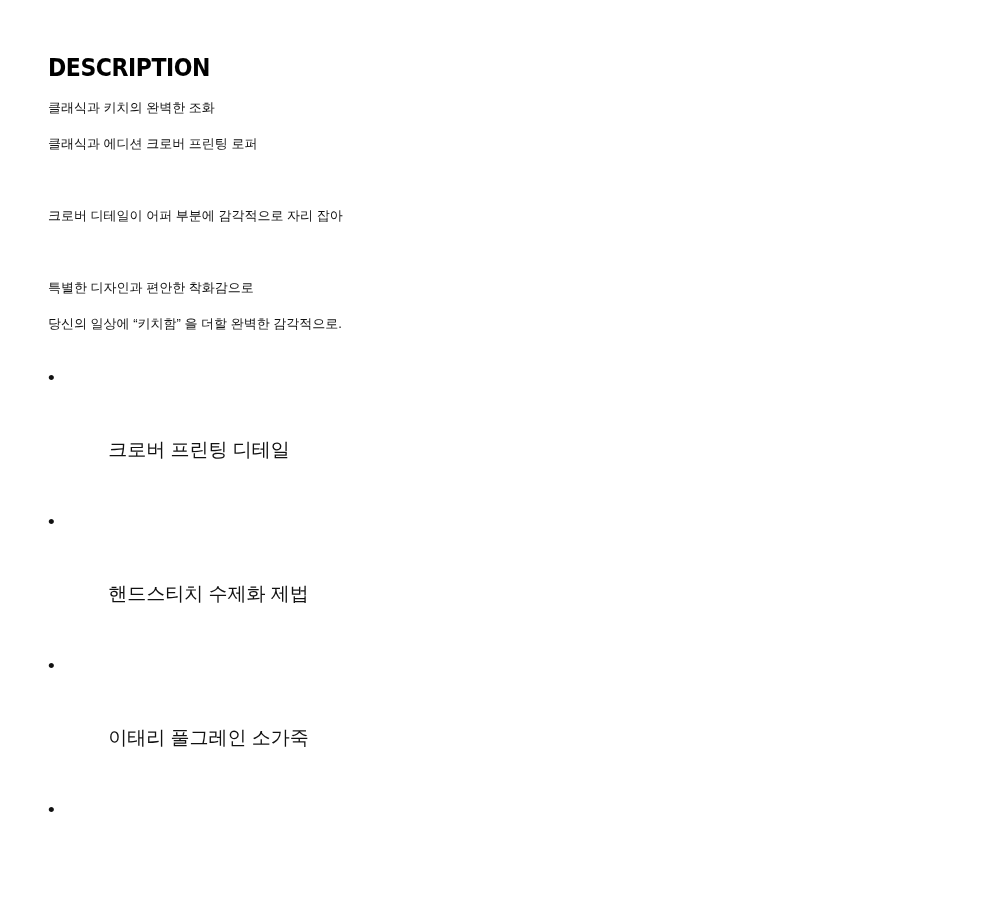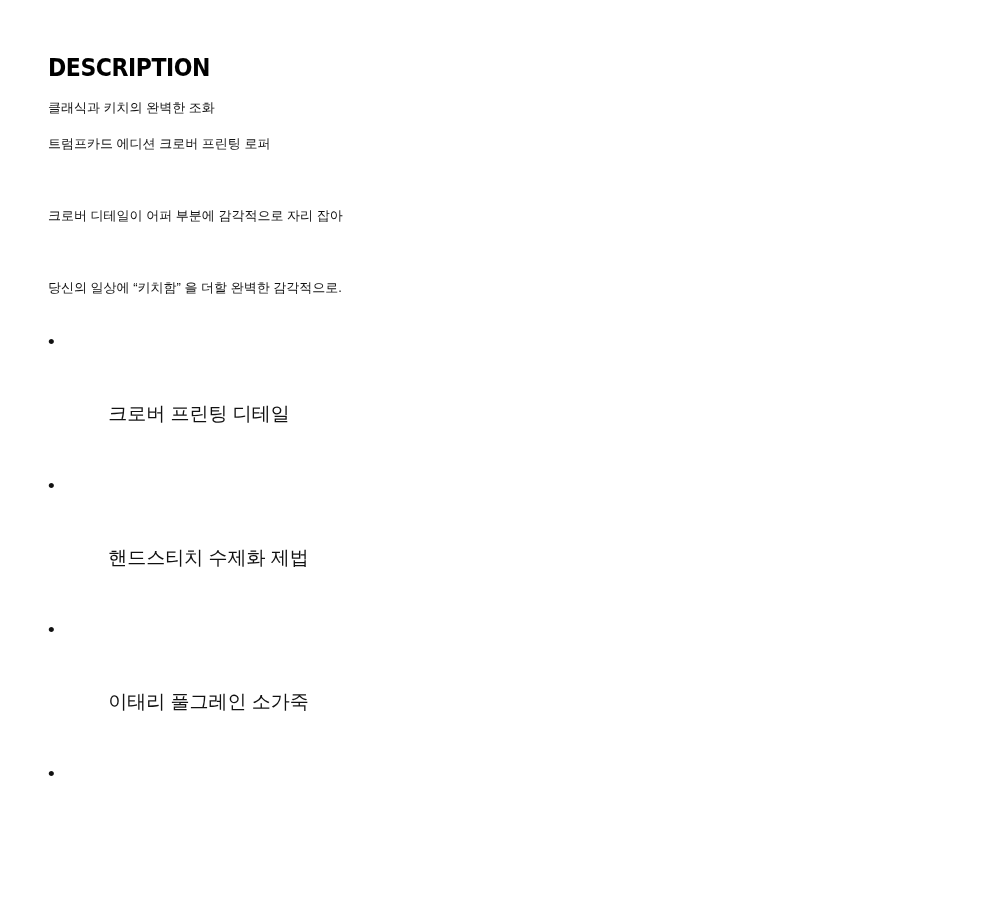--- a/index.html
+++ b/index.html
@@ -74,28 +74,29 @@
 </head>
 <body>
 
 <div class="page">
 
   <section class="block-description">
     <h2 class="section-heading">DESCRIPTION</h2>
 
     <div class="desc-body">
       <div class="body-line">클래식과 키치의 완벽한 조화</div>
-      <div class="body-line">트럼프카드 에디션 크로버 프린팅 로퍼</div>
+      <div class="body-line">클래식과 에디션 크로버 프린팅 로퍼</div>
 
       <div class="spacer-line"></div>
 
       <div class="body-line">크로버 디테일이 어퍼 부분에 감각적으로 자리 잡아</div>
 
       <div class="spacer-line"></div>
 
+      <div class="body-line">특별한 디자인과 편안한 착화감으로</div>
       <div class="body-line">당신의 일상에 “키치함” 을 더할 완벽한 감각적으로.</div>
     </div>
 
     <ul class="bullet-list bullets-wrap">
       <li class="bullet-item">
         <span class="dot">•</span>
         <span>크로버 프린팅 디테일</span>
       </li>
       <li class="bullet-item">
         <span class="dot">•</span>

